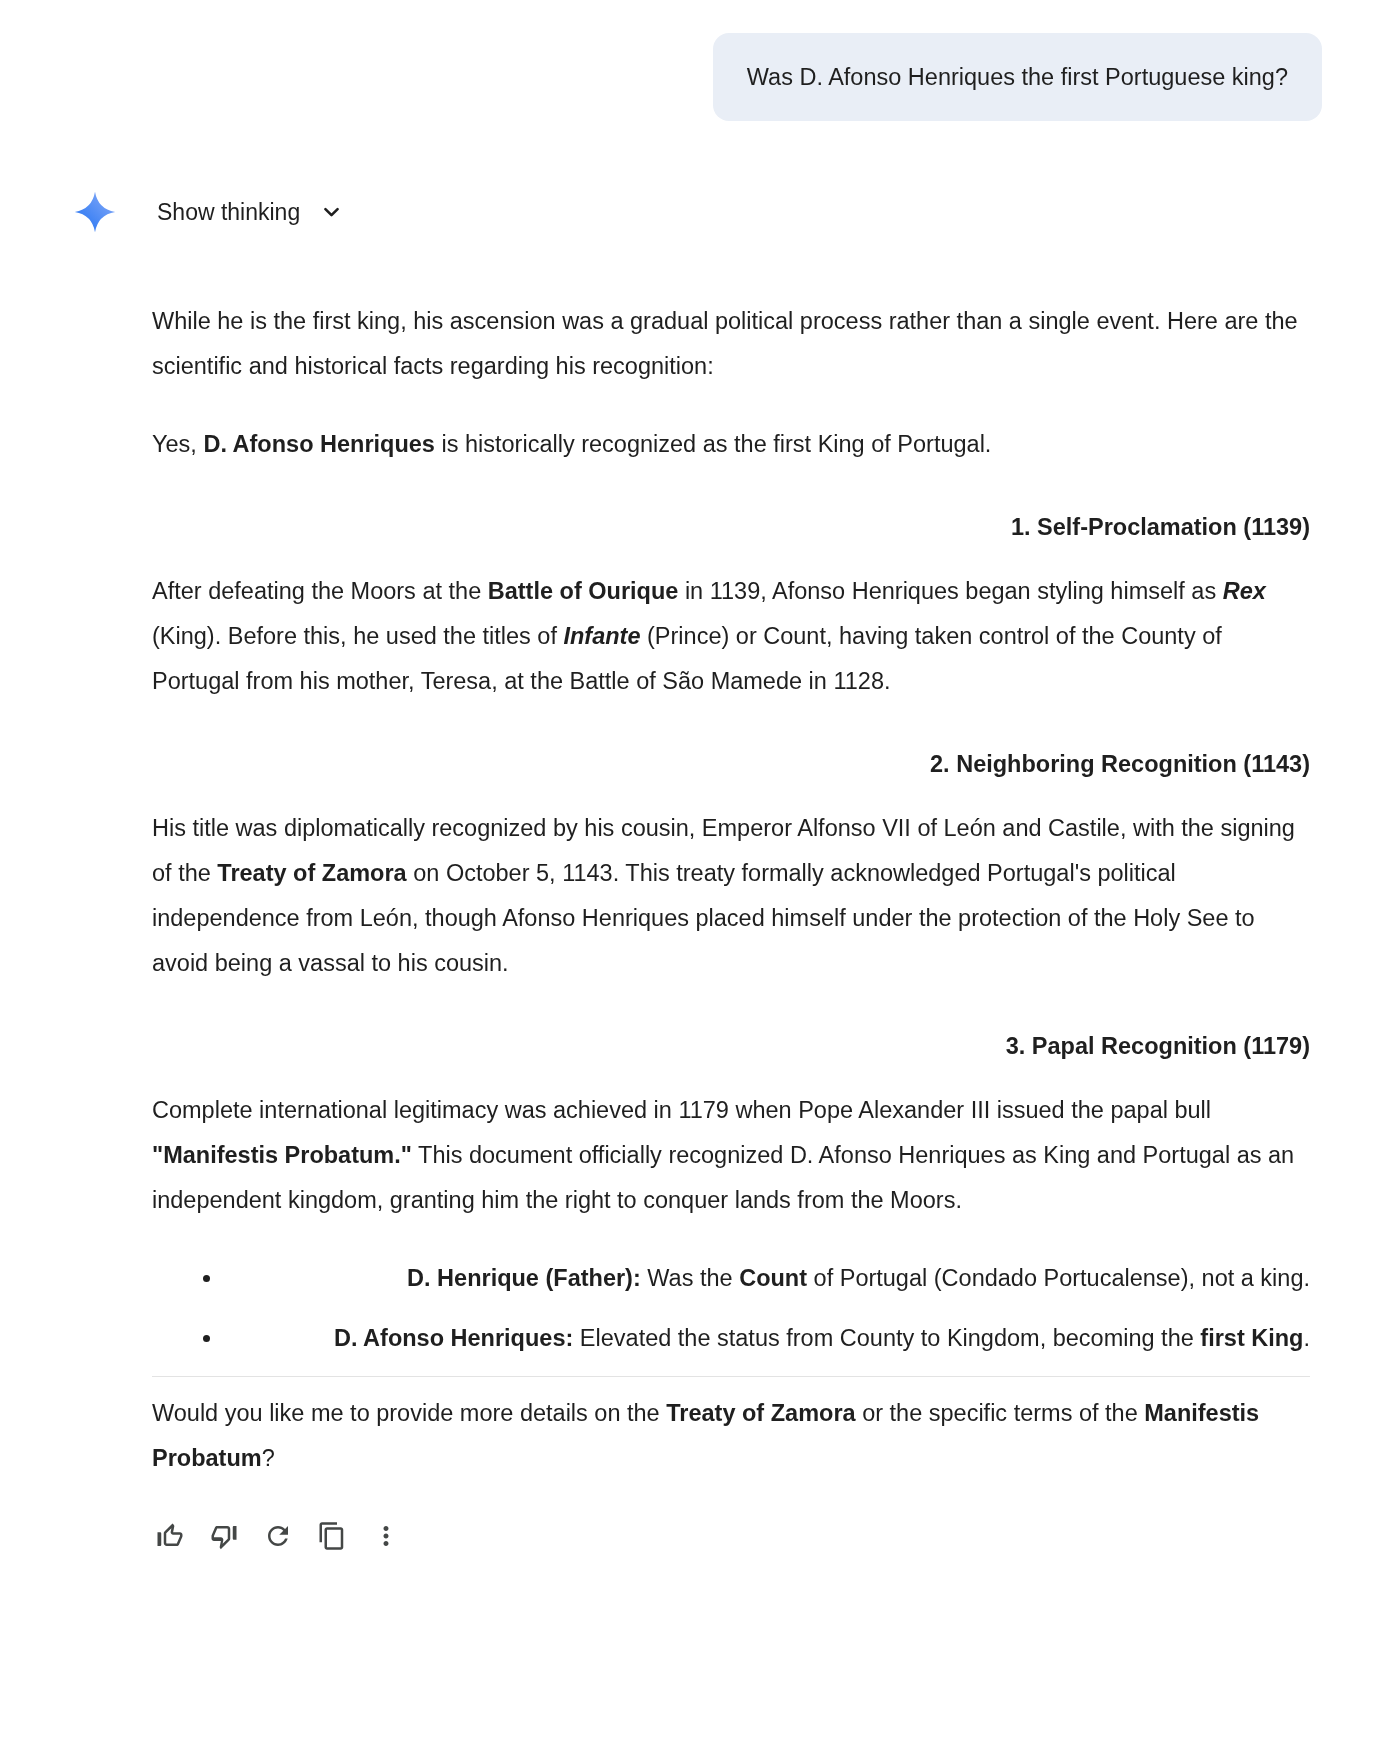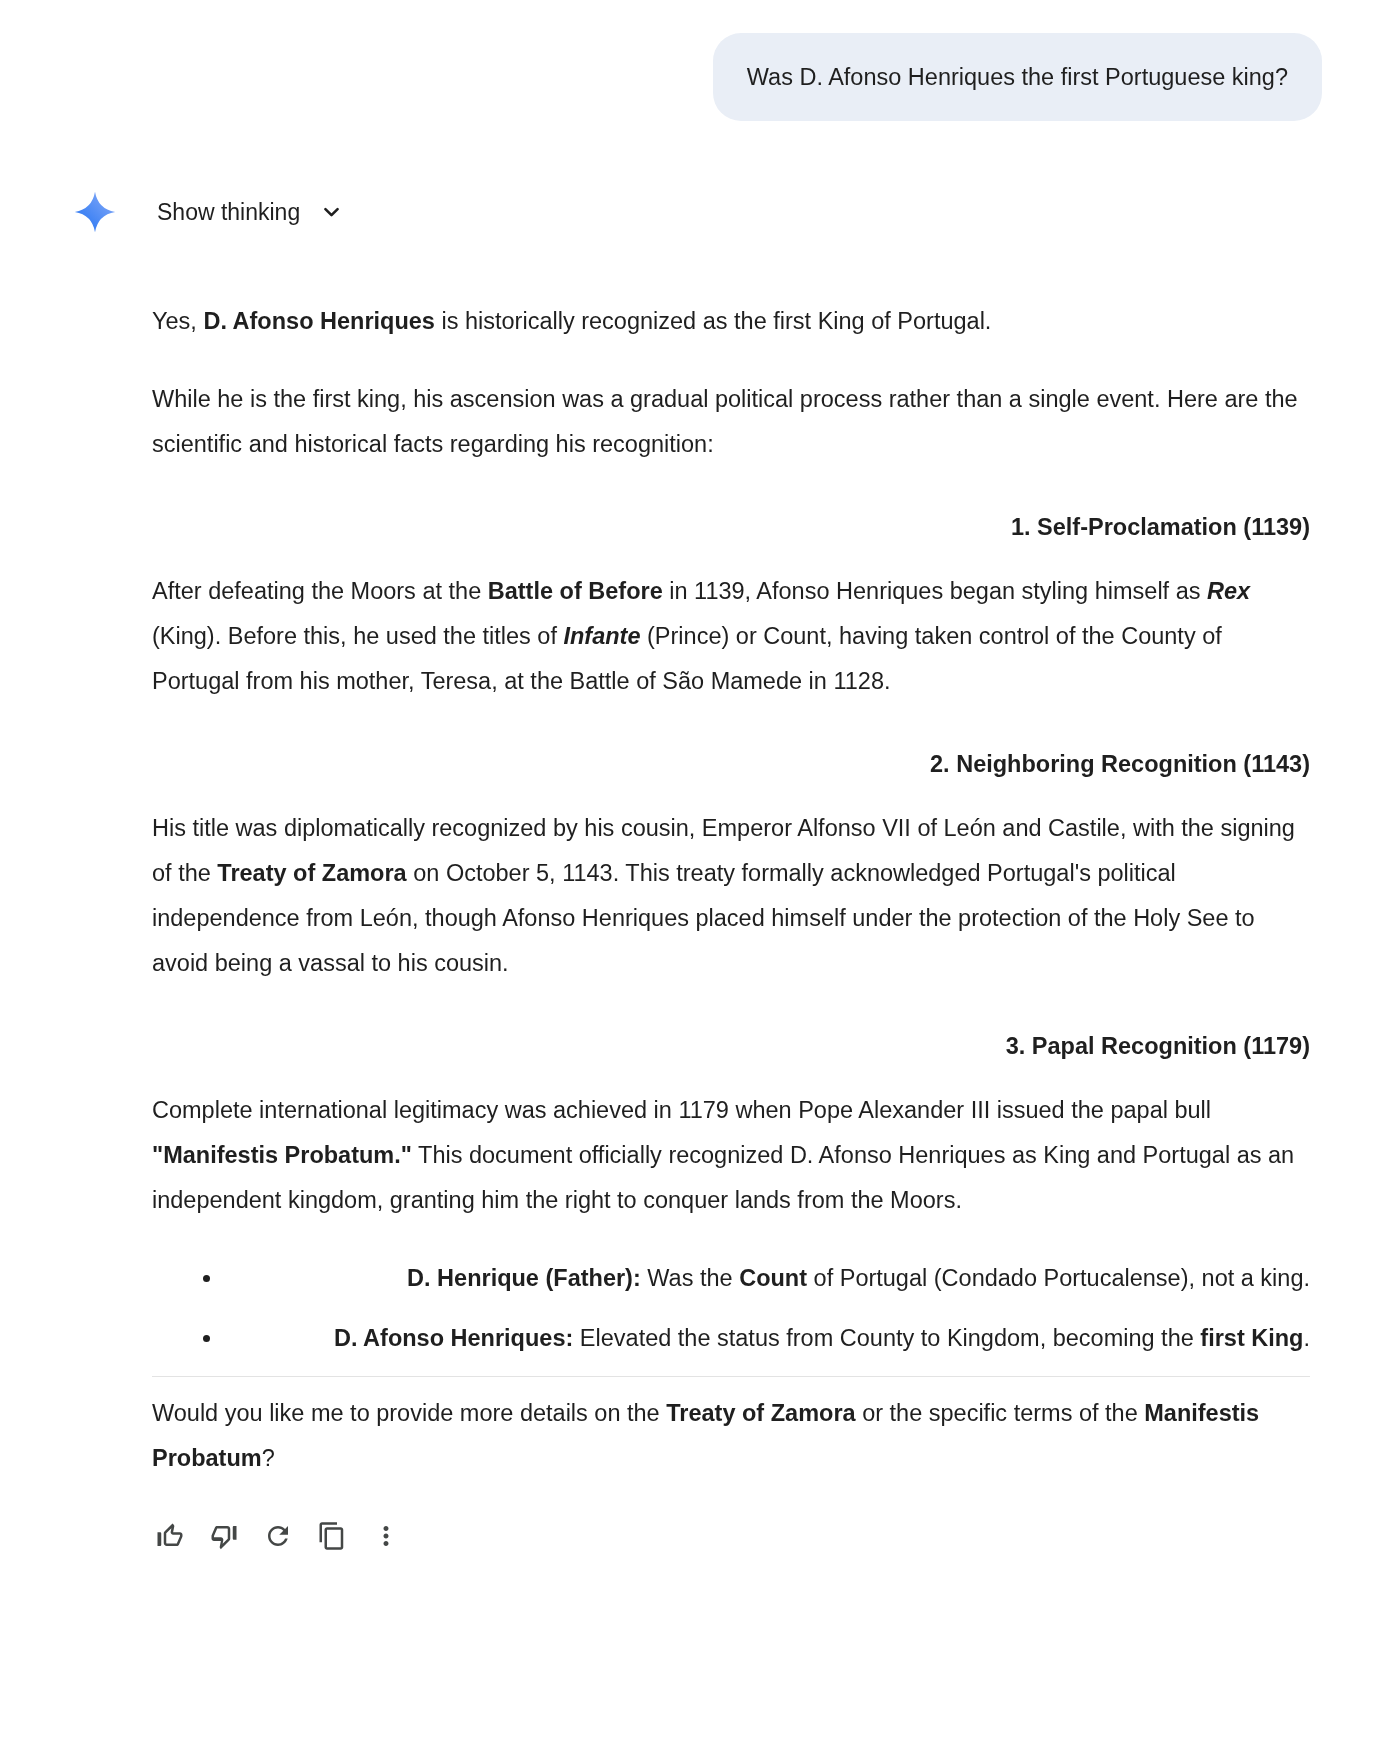--- a/index.html
+++ b/index.html
@@ -15,21 +15,21 @@
     font-family:"Liberation Sans","DejaVu Sans",sans-serif;
     color:var(--text);
     -webkit-font-smoothing:antialiased;
   }
   .page{position:relative;width:1389px;height:1749px;}
 
   
   .user-row{display:flex;justify-content:flex-end;padding:33px 67px 0 220px;}
   .user-bubble{
     background:var(--user-bubble);
-    border-radius:28px;
+    border-radius:16px;
     padding:29px 34px;
     font-size:23.5px;line-height:30px;
     color:var(--text);
     max-width:900px;
   }
 
   
   .thinking-row{
     display:flex;align-items:center;
     margin:68px 0 0 73px;height:46px;
@@ -96,24 +96,24 @@
     </svg>
     <button class="show-thinking">
       <span>Show thinking</span>
       <svg class="chev" viewBox="0 0 24 24" aria-hidden="true">
         <path d="M6.6 9 12 14.4 17.4 9" fill="none" stroke="#1f1f1f" stroke-width="2.3" stroke-linecap="round" stroke-linejoin="round"></path>
       </svg>
     </button>
   </div>
 
   <div class="response">
+      <p><span>While he is the first king, his ascension was a gradual political process rather than a single event. Here are the scientific and historical facts regarding his recognition:</span></p>
       <p><span>Yes, </span><strong>D. Afonso Henriques</strong><span> is historically recognized as the first King of Portugal.</span></p>
-      <p><span>While he is the first king, his ascension was a gradual political process rather than a single event. Here are the scientific and historical facts regarding his recognition:</span></p>
       <h3 class="heading"><span>1. Self-Proclamation (1139)</span></h3>
-      <p><span>After defeating the Moors at the </span><strong>Battle of Before</strong><span> in 1139, Afonso Henriques began styling himself as </span><em>Rex</em><span> (King). Before this, he used the titles of </span><em>Infante</em><span> (Prince) or Count, having taken control of the County of Portugal from his mother, Teresa, at the Battle of São Mamede in 1128.</span></p>
+      <p><span>After defeating the Moors at the </span><strong>Battle of Ourique</strong><span> in 1139, Afonso Henriques began styling himself as </span><em>Rex</em><span> (King). Before this, he used the titles of </span><em>Infante</em><span> (Prince) or Count, having taken control of the County of Portugal from his mother, Teresa, at the Battle of São Mamede in 1128.</span></p>
       <h3 class="heading"><span>2. Neighboring Recognition (1143)</span></h3>
       <p><span>His title was diplomatically recognized by his cousin, Emperor Alfonso VII of León and Castile, with the signing of the </span><strong>Treaty of Zamora</strong><span> on October 5, 1143. This treaty formally acknowledged Portugal's political independence from León, though Afonso Henriques placed himself under the protection of the Holy See to avoid being a vassal to his cousin.</span></p>
       <h3 class="heading"><span>3. Papal Recognition (1179)</span></h3>
       <p><span>Complete international legitimacy was achieved in 1179 when Pope Alexander III issued the papal bull </span><strong>"Manifestis Probatum."</strong><span> This document officially recognized D. Afonso Henriques as King and Portugal as an independent kingdom, granting him the right to conquer lands from the Moors.</span></p>
       <ul>
         <li><strong>D. Henrique (Father):</strong><span> Was the </span><strong>Count</strong><span> of Portugal (Condado Portucalense), not a king.</span></li>
         <li><strong>D. Afonso Henriques:</strong><span> Elevated the status from County to Kingdom, becoming the </span><strong>first King</strong><span>.</span></li>
       </ul>
       <hr>
       <p><span>Would you like me to provide more details on the </span><strong>Treaty of Zamora</strong><span> or the specific terms of the </span><strong>Manifestis Probatum</strong><span>?</span></p>

